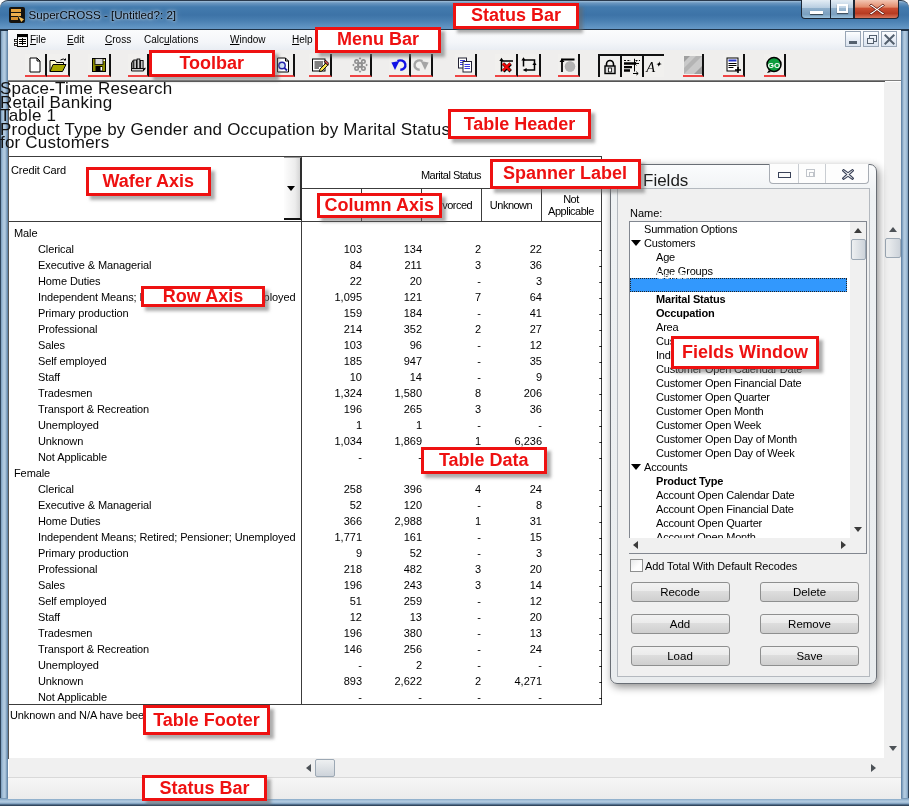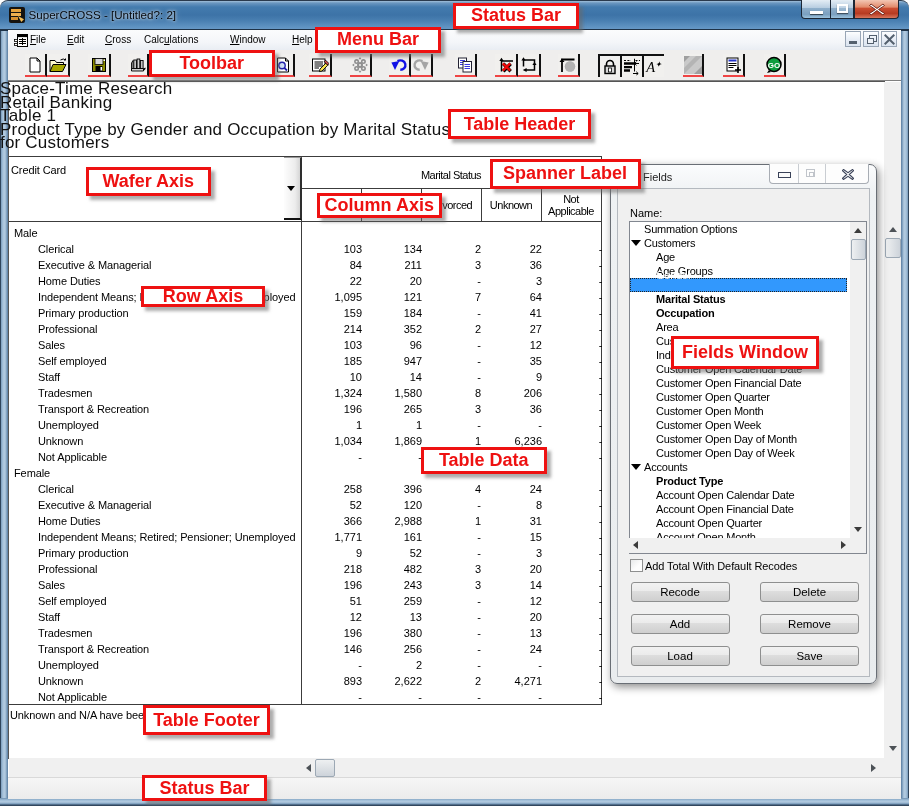--- a/index.html
+++ b/index.html
@@ -500,21 +500,21 @@
 <div class="sbtrack" style="left:884px;top:82px;width:17px;height:695px"></div>
 <div class="arr" style="left:888.5px;top:227px;border-left:4px solid transparent;border-right:4px solid transparent;border-bottom:5px solid #4d5257"></div>
 <div class="sbthumb" style="left:884.5px;top:238px;width:16px;height:20px"></div>
 <div class="arr" style="left:888.5px;top:746px;border-left:4px solid transparent;border-right:4px solid transparent;border-top:5px solid #4d5257"></div>
 <div class="sbtrack" style="left:9px;top:758px;width:875px;height:19px"></div>
 <div class="arr" style="left:306px;top:763.5px;border-top:4px solid transparent;border-bottom:4px solid transparent;border-right:5px solid #4d5257"></div>
 <div class="sbthumbh sbthumb" style="left:315px;top:758.5px;width:20px;height:18px"></div>
 <div class="arr" style="left:871px;top:763.5px;border-top:4px solid transparent;border-bottom:4px solid transparent;border-left:5px solid #4d5257"></div>
 <div class="abs" style="left:8px;top:777px;width:893px;height:21px;background:linear-gradient(180deg,#f6f6f6,#ebebeb);border-top:1px solid #d9d9d9"></div>
 <div id="fields" class="abs"></div>
-<div class="abs" style="left:643px;top:171px;font-size:11px;color:#1c1c1c">Fields</div>
+<div class="abs" style="left:643px;top:171px;font-size:17px;color:#1c1c1c">Fields</div>
 <div class="abs" style="left:768.5px;top:164px;width:100px;height:20px;background:#fdfdfd;border:1px solid #a8adb4;border-top:none;border-radius:0 0 4px 4px;box-sizing:border-box">
 <div class="abs" style="left:28px;top:0;width:1px;height:19px;background:#c9cdd2"></div>
 <div class="abs" style="left:55px;top:0;width:1px;height:19px;background:#c9cdd2"></div>
 <div class="abs" style="left:8px;top:8px;width:13px;height:6px;border:1.5px solid #3a4258;box-sizing:border-box;background:#fafafa"></div>
 <div class="abs" style="left:36px;top:5px;width:9px;height:8px;border:1.4px solid #c0c4ca;box-sizing:border-box"></div>
 <div class="abs" style="left:39px;top:7.5px;width:3px;height:3px;border:1px solid #c0c4ca"></div>
 <svg class="abs" style="left:72px;top:5px" width="12" height="11" viewBox="0 0 12 11">
       <path d="M1.5 0.5 L6 3.6 L10.5 0.5 L11.5 1.6 L7.3 5.5 L11.5 9.4 L10.5 10.5 L6 7.4 L1.5 10.5 L0.5 9.4 L4.7 5.5 L0.5 1.6 Z" fill="#fafafa" stroke="#3a4258" stroke-width="1.1"></path>
     </svg>
 </div>

